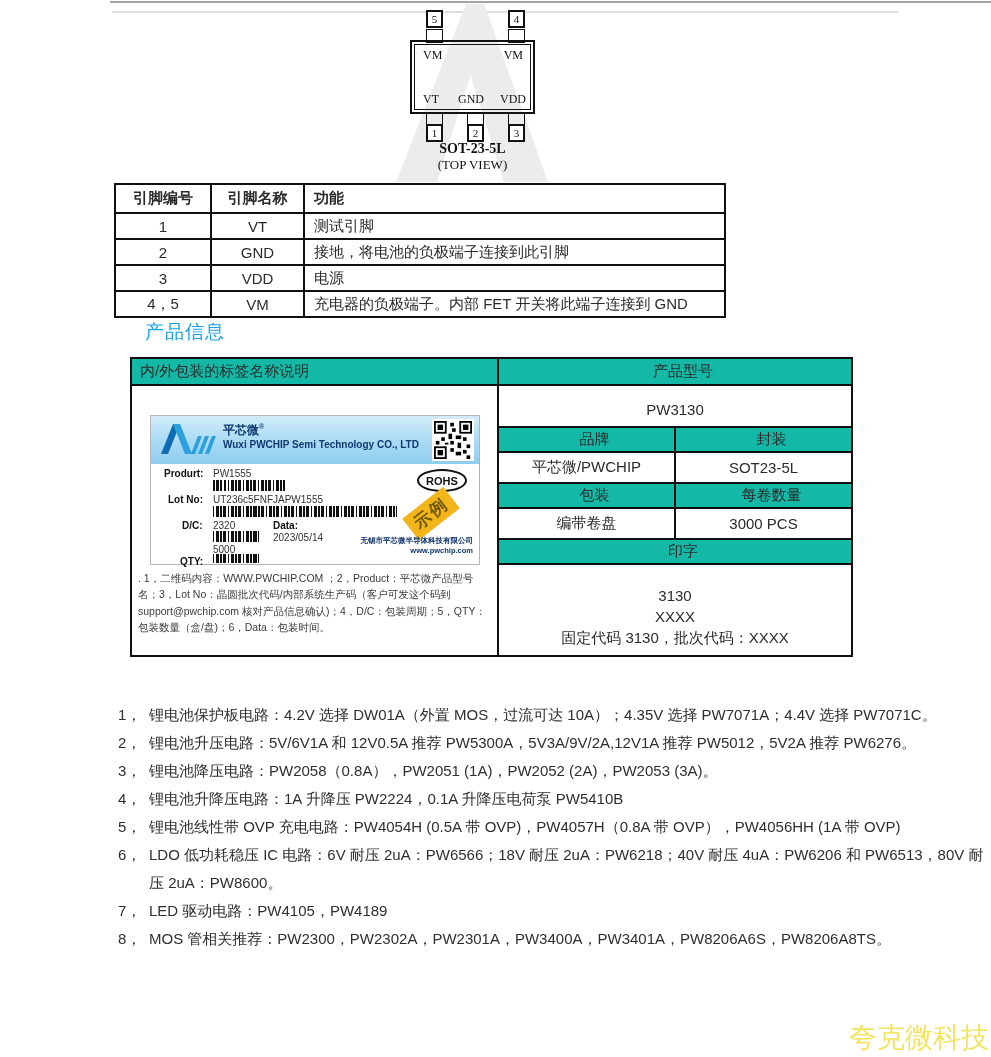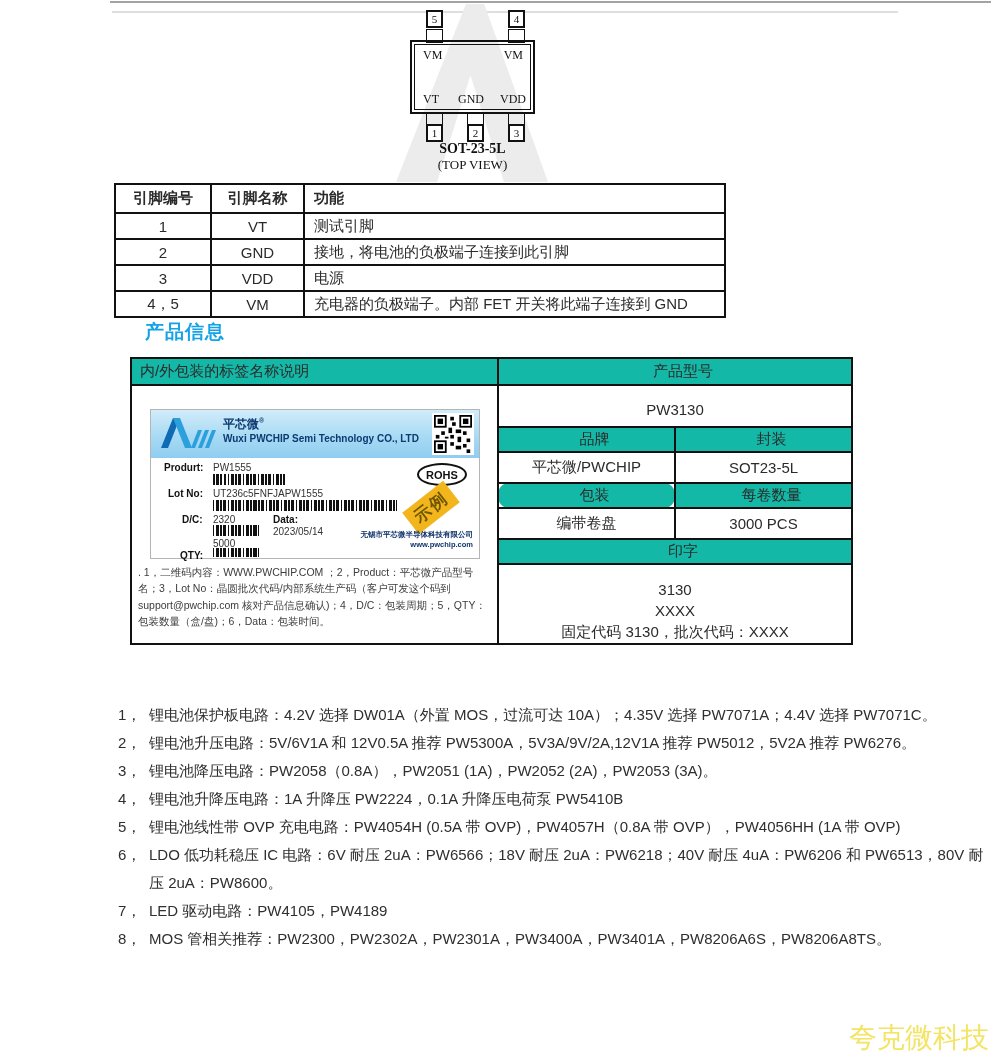--- a/index.html
+++ b/index.html
@@ -28,21 +28,21 @@
   
   table { border-collapse:collapse; }
   .pin-table { position:absolute; left:107px; top:183px; width:612px; z-index:1;margin-left:7px; }
   .pin-table th, .pin-table td { border:2px solid #111; font-size:15px; }
   .pin-table th { height:29px; font-weight:bold; }
   .pin-table td { height:26px; }
   .c { text-align:center; }
   .l { text-align:left; padding-left:9px; }
 
   
-  .sec-h { position:absolute; font-size:19px; font-weight:bold; color:#14a3e6; letter-spacing:1px; }
+  .sec-h { position:absolute; font-size:19px; font-weight:normal; color:#14a3e6; letter-spacing:1px; }
   .h-product { left:145px; top:319px; }
   .h-related { left:118px; top:666px; }
 
   
   .prod-table { position:absolute; left:130px; top:357px; width:721px; table-layout:fixed; z-index:1; }
   .prod-table th, .prod-table td { border:2px solid #111; font-size:15px; font-weight:normal; vertical-align:middle; }
   .gray { background:#14b8a6; }
   .prod-table .hd { height:27px; text-align:center;padding-left:16px; }
   .left-col { width:367px; vertical-align:top; }
 
@@ -59,21 +59,21 @@
   .f-lbl { position:absolute; font-weight:bold; color:#111; }
   .f-val { position:absolute; color:#333; }
   .bc { position:absolute; height:11px; background:repeating-linear-gradient(90deg,#111 0px,#111 1.5px,#fff 1.5px,#fff 3px,#111 3px,#111 6px,#fff 6px,#fff 7.5px); }
   .rohs { position:absolute; right:12px; top:5px; width:50px; height:23px; border:2px solid #111; border-radius:50%; text-align:center; line-height:20px; font-size:11px; font-weight:bold; color:#111; }
   .stamp { position:absolute; right:22px; top:36px; transform:rotate(-38deg); background:#f2b51c; color:#6e5600; font-size:17px; font-weight:bold; padding:2px 7px; letter-spacing:2px; }
   .lab-company { position:absolute; right:6px; top:72px; text-align:right; color:#10356b; font-size:7.5px; font-weight:bold; line-height:1.4; }
   .label-caption { margin:4px 3px 0 6px; font-size:10.5px; line-height:1.55; color:#3c3c3c; }
 
   .model-cell { height:42px; text-align:center; vertical-align:top; padding-top:6px; }
   .val-cell { height:31px; text-align:center; }
-  .mark-cell { height:80px; text-align:center; vertical-align:top; padding-top:12px; font-size:15px; line-height:21px; }
+  .mark-cell { height:92px; text-align:center; vertical-align:top; padding-top:12px; font-size:15px; line-height:21px; }
 
   
   .related-list { position:absolute; left:118px; top:701px; width:866px; z-index:1; }
   .rel-item { display:flex; line-height:28px; font-size:15px; color:#2f2f2f; }
   .rel-num { width:31px; flex:0 0 31px; }
   .rel-txt { flex:1; }
 
   
   .footer-wm { position:absolute; right:2px; bottom:0px; font-size:28px; color:#f3e463; }
 </style>
@@ -241,21 +241,21 @@
     </tr>
     <tr>
       <td class="gray hd" style="height:25px;">品牌</td>
       <td class="gray hd" style="height:25px;">封装</td>
     </tr>
     <tr>
       <td class="val-cell">平芯微/PWCHIP</td>
       <td class="val-cell">SOT23-5L</td>
     </tr>
     <tr>
-      <td class="gray hd" style="height:25px;border-radius:11px;">包装</td>
+      <td class="gray hd" style="height:25px;">包装</td>
       <td class="gray hd" style="height:25px;">每卷数量</td>
     </tr>
     <tr>
       <td class="val-cell">编带卷盘</td>
       <td class="val-cell">3000 PCS</td>
     </tr>
     <tr>
       <td class="gray hd" colspan="2" style="height:25px;">印字</td>
     </tr>
     <tr>

